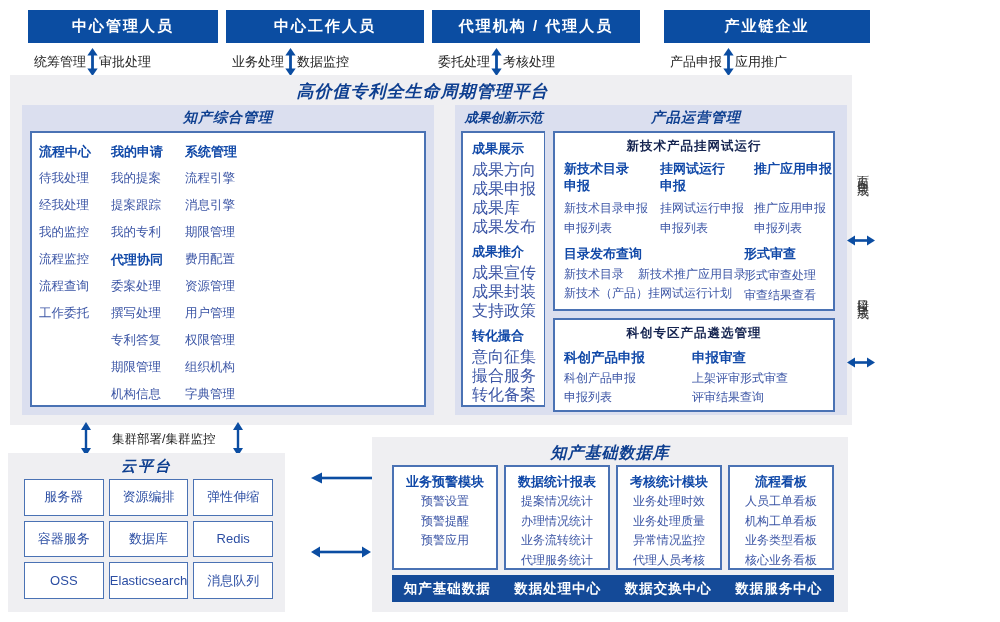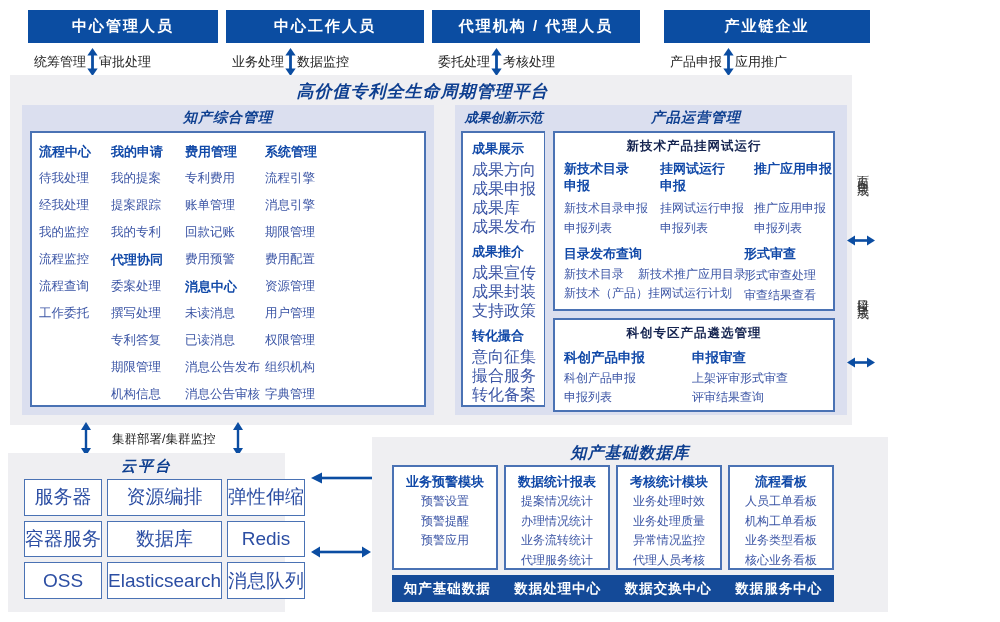--- a/index.html
+++ b/index.html
@@ -81,29 +81,29 @@
   
   .cluster-label{position:absolute;left:112px;top:431px;font-size:12.5px;color:#222;}
   .cl-arrow{position:absolute;top:422px;width:12px;height:34px;}
 
   
   .cloud-panel{position:absolute;left:8px;top:453px;width:277px;height:159px;background:#efeff2;}
   .cloud-title{text-align:center;padding-top:4px;font-size:15px;font-weight:bold;font-style:italic;color:#0e3f90;letter-spacing:2px;}
   .cloud-grid{position:absolute;left:16px;right:12px;top:26px;bottom:13px;display:grid;
               grid-template-columns:repeat(3,1fr);gap:5px;}
   .cloud-box{background:#fff;border:1.5px solid #4a72b4;display:flex;align-items:center;justify-content:center;
-             font-size:19px;color:#2c4ea3;white-space:nowrap;}
+             font-size:13px;color:#2c4ea3;white-space:nowrap;}
 
   
   .aleft{position:absolute;left:311px;top:471px;width:62px;height:14px;}
   .adbl{position:absolute;left:311px;top:545px;width:60px;height:14px;}
   .aleft svg,.adbl svg{display:block;width:100%;height:100%;}
 
   
-  .db-panel{position:absolute;left:372px;top:437px;width:516px;height:175px;background:#efeff2;}
+  .db-panel{position:absolute;left:372px;top:437px;width:476px;height:175px;background:#efeff2;}
   .db-title{text-align:center;padding-top:6px;font-size:16px;font-weight:bold;font-style:italic;color:#0e3f90;letter-spacing:1px;}
   .db-cols{position:absolute;left:20px;top:28px;width:442px;height:105px;display:flex;gap:6px;}
   .db-col{flex:1;background:#fff;border:2px solid #4a72b4;padding-top:4px;text-align:center;box-sizing:border-box;}
   .db-col-h{font-size:13px;font-weight:bold;color:#1149a8;line-height:21px;white-space:nowrap;}
   .db-item{font-size:12px;color:#3b55a5;line-height:19.5px;white-space:nowrap;}
   .db-footer{position:absolute;left:20px;top:138px;width:442px;display:flex;}
   .db-btn{flex:1;height:27px;background:#144a98;color:#fff;font-weight:bold;font-size:13.5px;
           display:flex;align-items:center;justify-content:center;letter-spacing:1px;}
 </style>
 </head>
@@ -205,36 +205,20 @@
             </div>
           <div class="col-h">代理协同</div>
           <div>
               <div class="comp-item">委案处理</div>
               <div class="comp-item">撰写处理</div>
               <div class="comp-item">专利答复</div>
               <div class="comp-item">期限管理</div>
               <div class="comp-item">机构信息</div>
             </div>
         </div>
-        <div class="comp-col" style="width:80px">
-          <div class="col-h">费用管理</div>
-          <div>
-              <div class="comp-item">专利费用</div>
-              <div class="comp-item">账单管理</div>
-              <div class="comp-item">回款记账</div>
-              <div class="comp-item">费用预警</div>
-            </div>
-          <div class="col-h">消息中心</div>
-          <div>
-              <div class="comp-item">未读消息</div>
-              <div class="comp-item">已读消息</div>
-              <div class="comp-item">消息公告发布</div>
-              <div class="comp-item">消息公告审核</div>
-            </div>
-        </div>
         <div class="comp-col" style="width:56px">
           <div class="col-h">系统管理</div>
           <div>
               <div class="comp-item">流程引擎</div>
               <div class="comp-item">消息引擎</div>
               <div class="comp-item">期限管理</div>
               <div class="comp-item">费用配置</div>
               <div class="comp-item">资源管理</div>
               <div class="comp-item">用户管理</div>
               <div class="comp-item">权限管理</div>

